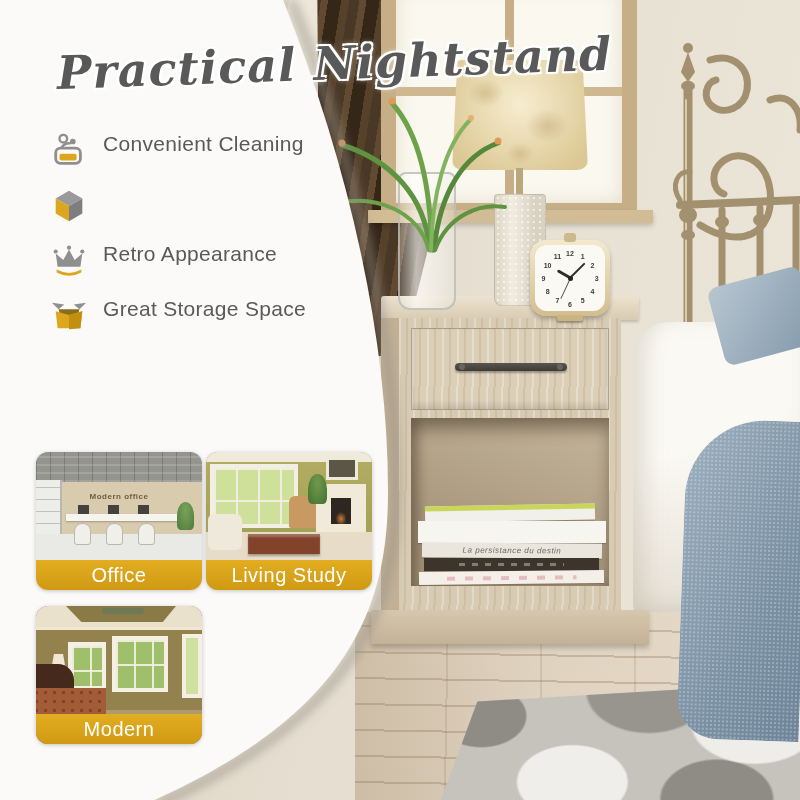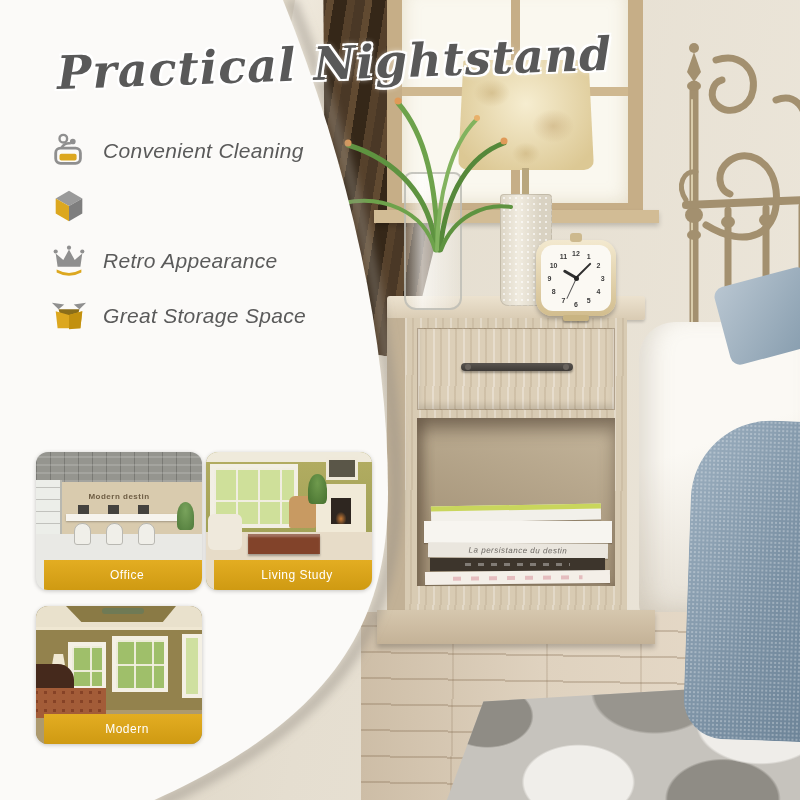--- a/index.html
+++ b/index.html
@@ -1,21 +1,21 @@
 <!DOCTYPE html>
 <html><head>
 <meta charset="utf-8">
 <style>
   html,body{margin:0;padding:0;background:#ffffff;}
   *{box-sizing:border-box;}
   #canvas{position:relative;width:800px;height:800px;overflow:hidden;
           font-family:"Liberation Sans",sans-serif;background:#fff;}
 
   
-  #photo{position:absolute;inset:0;overflow:hidden;margin-left:6px;}
+  #photo{position:absolute;inset:0;overflow:hidden;}
   .wall{position:absolute;inset:0;
         background:linear-gradient(100deg,#d8cfbd 0%,#e5ded0 45%,#ece6da 100%);}
   .beam-wedge{position:absolute;left:258px;top:-40px;width:78px;height:440px;
         background:linear-gradient(100deg,#f1ebdf,#dcd3c2);transform:rotate(10deg);}
   .curtain{position:absolute;left:293px;top:-30px;width:178px;height:385px;
         transform:rotate(7deg);
         background:repeating-linear-gradient(92deg,#4a3826 0 10px,#614a31 10px 17px,#352718 17px 30px,#56412b 30px 38px);
         clip-path:polygon(0 0,100% 0,74% 100%,28% 100%);border-radius:0 0 30px 30px;}
   .window{position:absolute;left:381px;top:-28px;width:256px;height:246px;
         background:#faf8ef;border:15px solid #c6ae87;
@@ -122,31 +122,31 @@
 
   
   #swoosh{position:absolute;inset:0;pointer-events:none;}
 
   
   #title{position:absolute;left:56px;top:46px;white-space:nowrap;
         font-family:"DejaVu Serif",serif;font-style:italic;font-weight:bold;
         font-size:46px;color:#595959;letter-spacing:1px;transform:rotate(-2deg);transform-origin:left top;
         text-shadow:2px 2px 0 #fff,-2px -2px 0 #fff,2px -2px 0 #fff,-2px 2px 0 #fff,0 0 6px #fff;}
   #features{position:absolute;left:50px;top:132px;list-style:none;margin:0;padding:0;}
-  #features li{display:flex;align-items:center;gap:15px;height:38px;margin-bottom:17px;font-style:italic;}
+  #features li{display:flex;align-items:flex-start;gap:15px;height:38px;margin-bottom:17px;}
   #features .f-icon{width:38px;height:38px;flex:0 0 38px;}
   #features .f-label{font-size:21px;color:#5a5a5a;letter-spacing:.3px;}
 
   #rooms{position:absolute;left:36px;top:452px;width:336px;display:grid;
         grid-template-columns:166px 166px;column-gap:4px;row-gap:16px;}
   .room-card{position:relative;width:166px;height:138px;border-radius:12px;overflow:hidden;
         box-shadow:0 1px 4px rgba(0,0,0,.22);background:#ddd;}
-  .room-label{position:absolute;left:8px;bottom:0;width:100%;height:30px;z-index:5;
+  .room-label{position:absolute;left:0;bottom:0;width:100%;height:30px;z-index:5;
         background:linear-gradient(180deg,#e3ad22,#cf9a12);
-        color:#fff;font-size:12px;display:flex;align-items:center;justify-content:center;letter-spacing:.5px;}
+        color:#fff;font-size:20px;display:flex;align-items:center;justify-content:center;letter-spacing:.5px;}
   .scene{position:absolute;inset:0;}
   .sc{position:absolute;}
 
   
   .of-ceiling{left:0;top:0;width:100%;height:30px;background-color:#95958f;
       background-image:repeating-linear-gradient(0deg,rgba(255,255,255,.14) 0 2px,transparent 2px 8px),
                        repeating-linear-gradient(90deg,rgba(0,0,0,.18) 0 1px,transparent 1px 14px);}
   .of-wall{left:0;top:30px;width:100%;height:52px;background:#d9cbae;}
   .of-text{left:0;top:40px;width:100%;text-align:center;font-size:8px;font-weight:bold;color:#6e5d44;letter-spacing:.5px;}
   .of-window{left:0;top:28px;width:26px;height:56px;background:#eceee9;border-right:2px solid #b8b8b0;
@@ -359,21 +359,21 @@
       <span class="f-label">Great Storage Space</span>
     </li>
   </ul>
 
   <div id="rooms">
 
     <div class="room-card">
       <div class="scene">
         <div class="sc of-ceiling"></div>
         <div class="sc of-wall"></div>
-        <div class="sc of-text">Modern destin</div>
+        <div class="sc of-text">Modern office</div>
         <div class="sc of-window"></div>
         <div class="sc of-floor"></div>
         <div class="sc of-desk" style="left:30px;width:112px;"></div>
         <div class="sc of-mon" style="left:42px;"></div>
         <div class="sc of-mon" style="left:72px;"></div>
         <div class="sc of-mon" style="left:102px;"></div>
         <div class="sc of-chair" style="left:38px;"></div>
         <div class="sc of-chair" style="left:70px;"></div>
         <div class="sc of-chair" style="left:102px;"></div>
         <div class="sc of-plant"></div>

